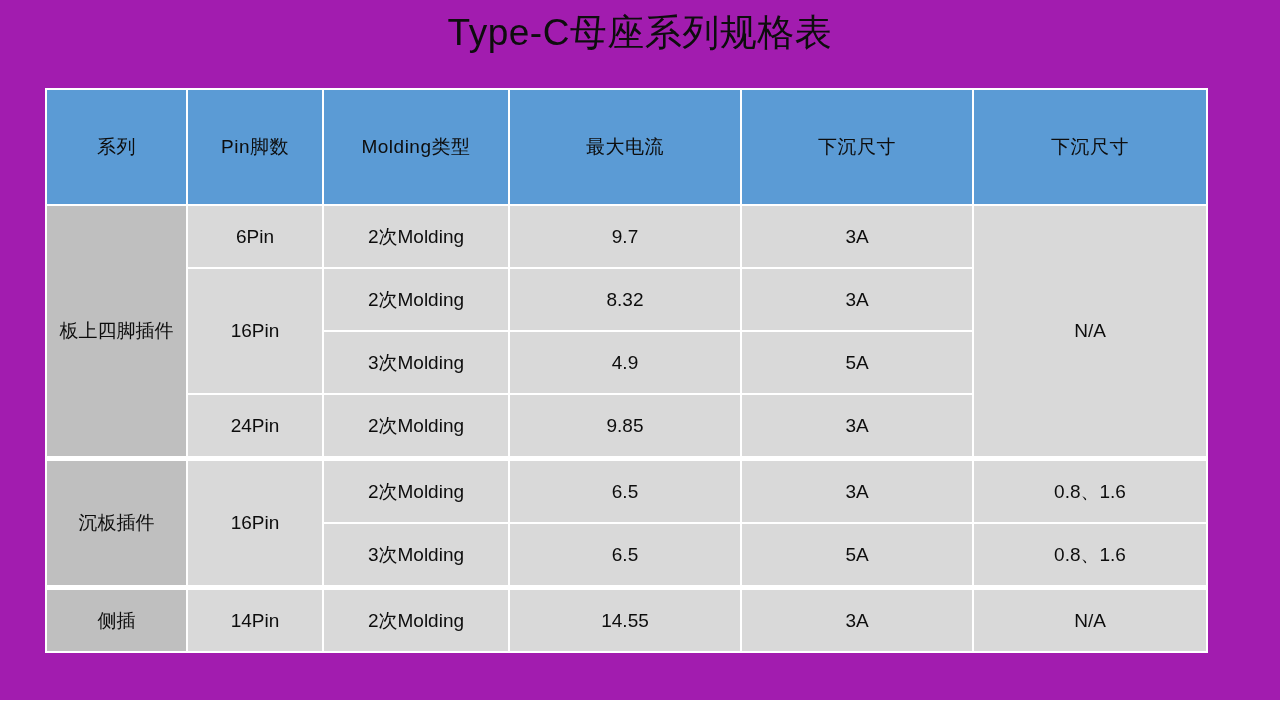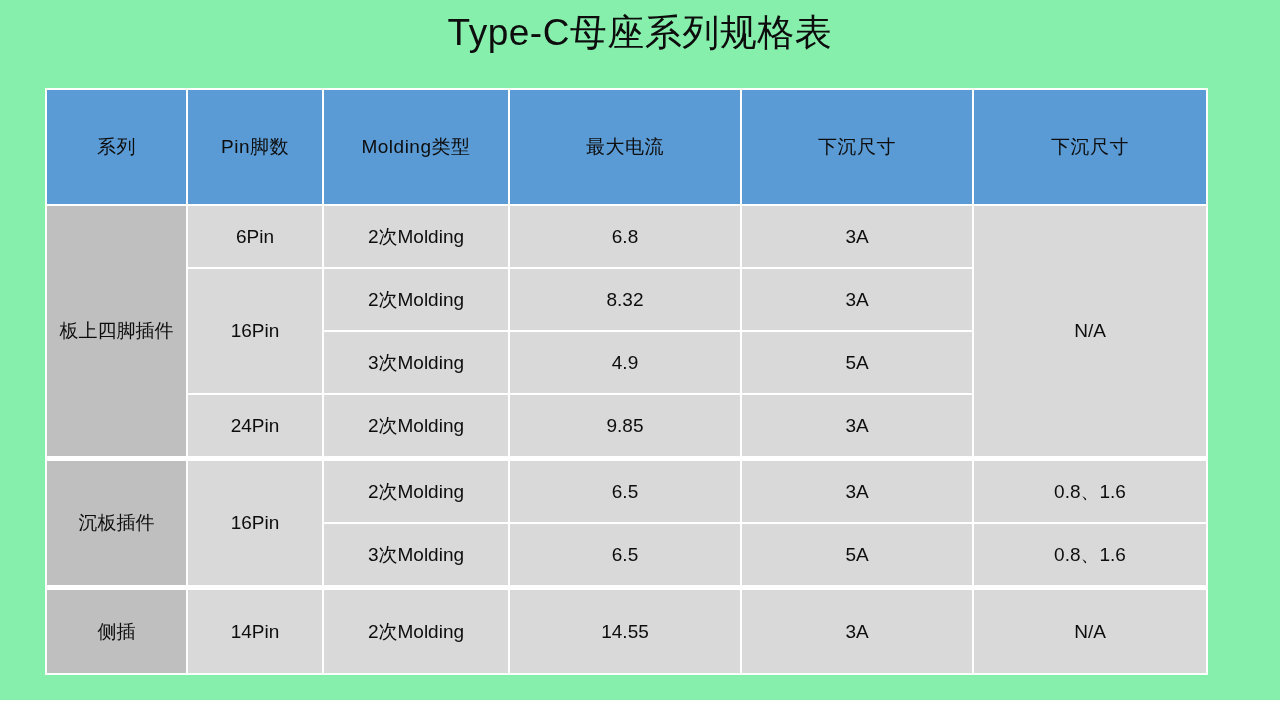--- a/index.html
+++ b/index.html
@@ -12,21 +12,21 @@
     width: 1280px;
     height: 720px;
     overflow: hidden;
     font-family: "Liberation Sans", "DejaVu Sans", sans-serif;
     color: #000000;
   }
   .slide {
     position: relative;
     width: 1280px;
     height: 700px;
-    background: #86efac;
+    background: #a21caf;
   }
   .page-title {
     position: absolute;
     top: 8px;
     left: 0;
     width: 1280px;
     text-align: center;
     font-size: 37px;
     font-weight: 400;
     line-height: 50px;
@@ -67,21 +67,21 @@
     letter-spacing: 0.5px;
   }
   tbody td {
     background: #d9d9d9;
     height: 53px;
   }
   tbody td.series-cell {
     background: #bfbfbf;
     font-size: 19px;
     line-height: 26px;
-    padding: 15px 6px;
+    padding: 4px 6px;
   }
   tr.group-start td {
     border-top: 3px solid #ffffff;
   }
   
   col.c-series   { width: 139px; }
   col.c-pin      { width: 134px; }
   col.c-molding  { width: 184px; }
   col.c-length   { width: 230px; }
   col.c-current  { width: 230px; }
@@ -112,21 +112,21 @@
           <th>最大电流</th>
           <th>下沉尺寸</th>
           <th>下沉尺寸</th>
         </tr>
       </thead>
       <tbody id="spec-body">
           <tr>
             <td class="series-cell" rowspan="4">板上四脚插件</td>
             <td>6Pin</td>
             <td>2次Molding</td>
-            <td>6.8</td>
+            <td>9.7</td>
             <td>3A</td>
             <td rowspan="4">N/A</td>
           </tr>
           <tr>
             <td rowspan="2">16Pin</td>
             <td>2次Molding</td>
             <td>8.32</td>
             <td>3A</td>
           </tr>
           <tr>

